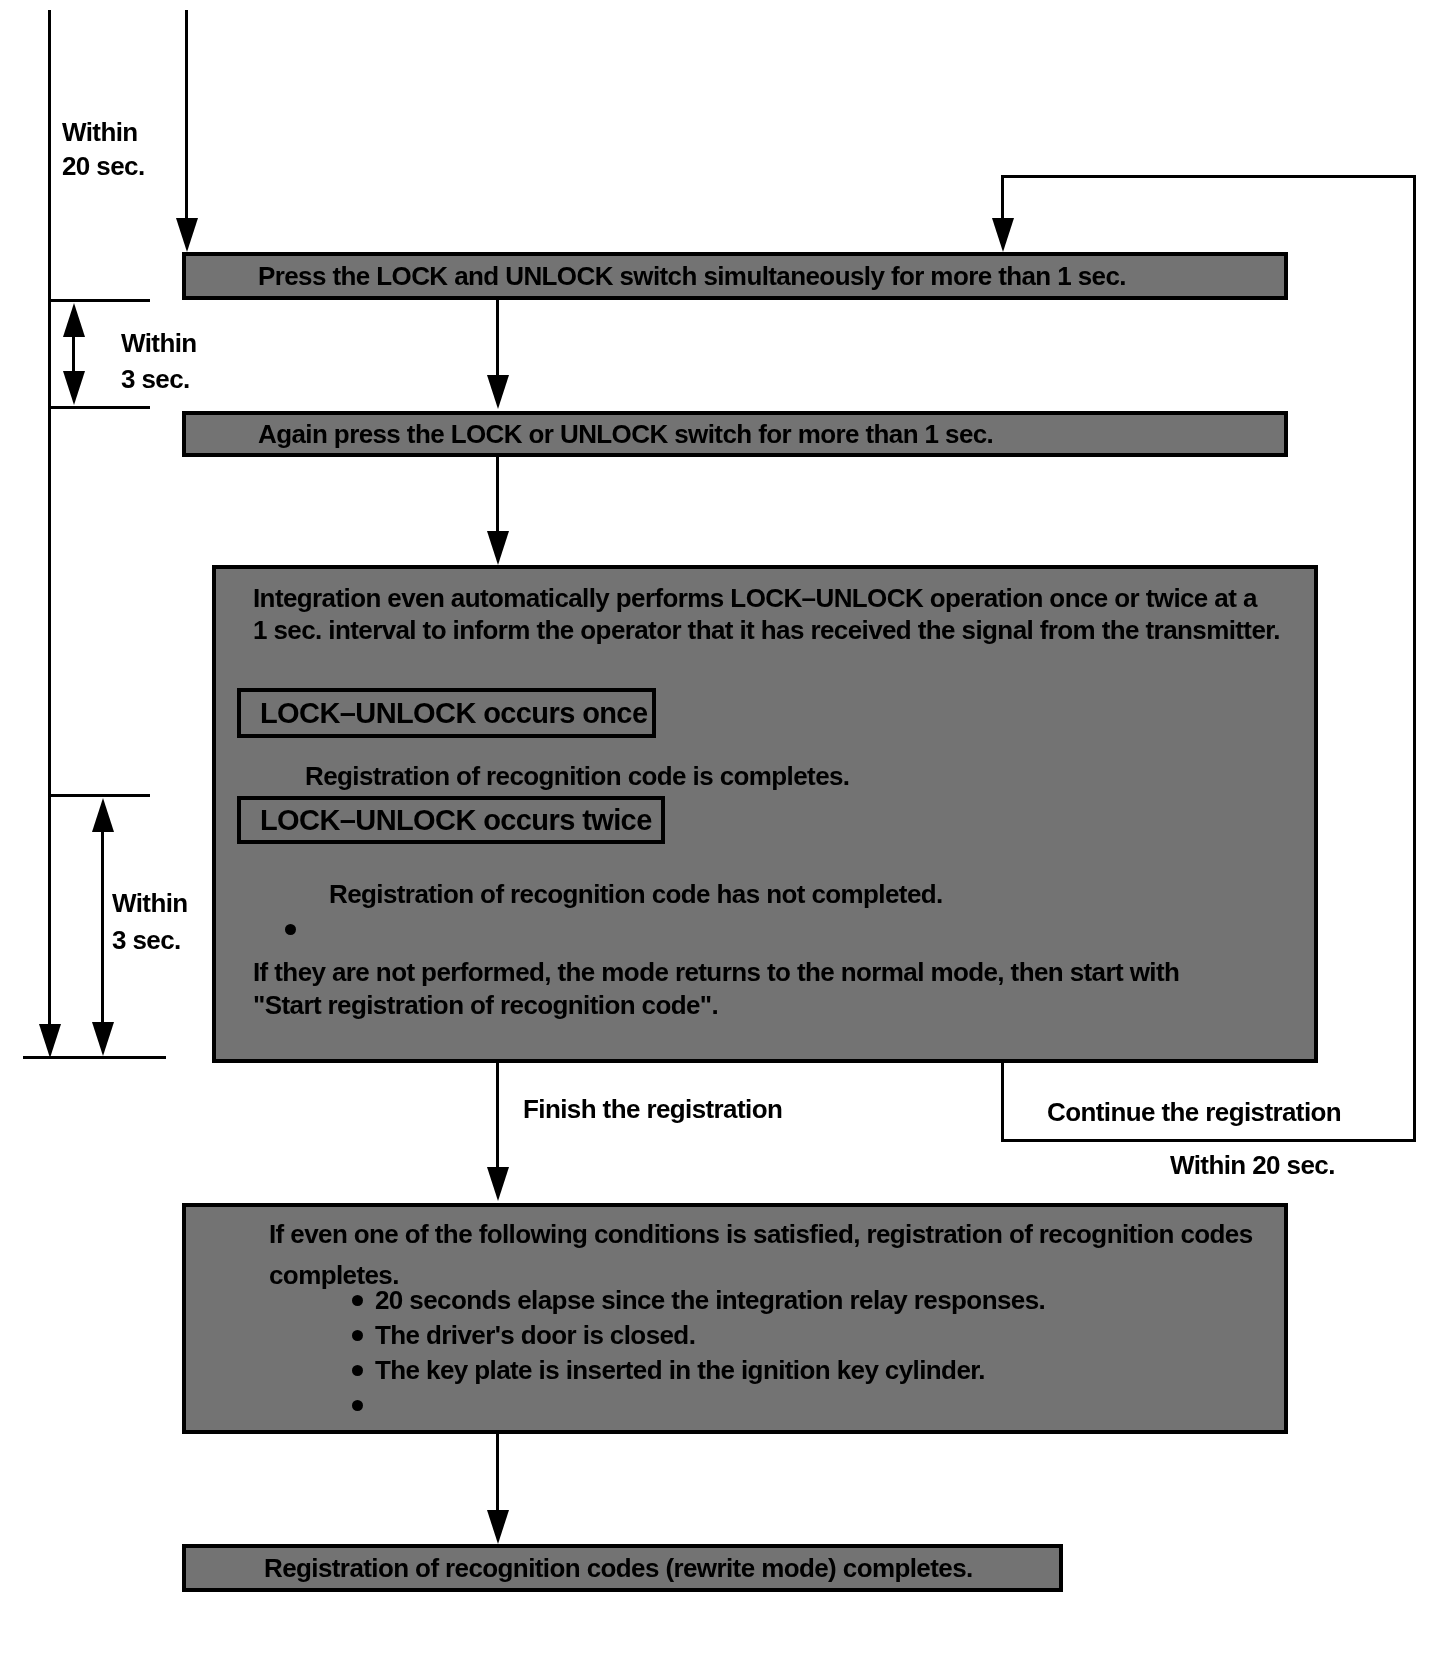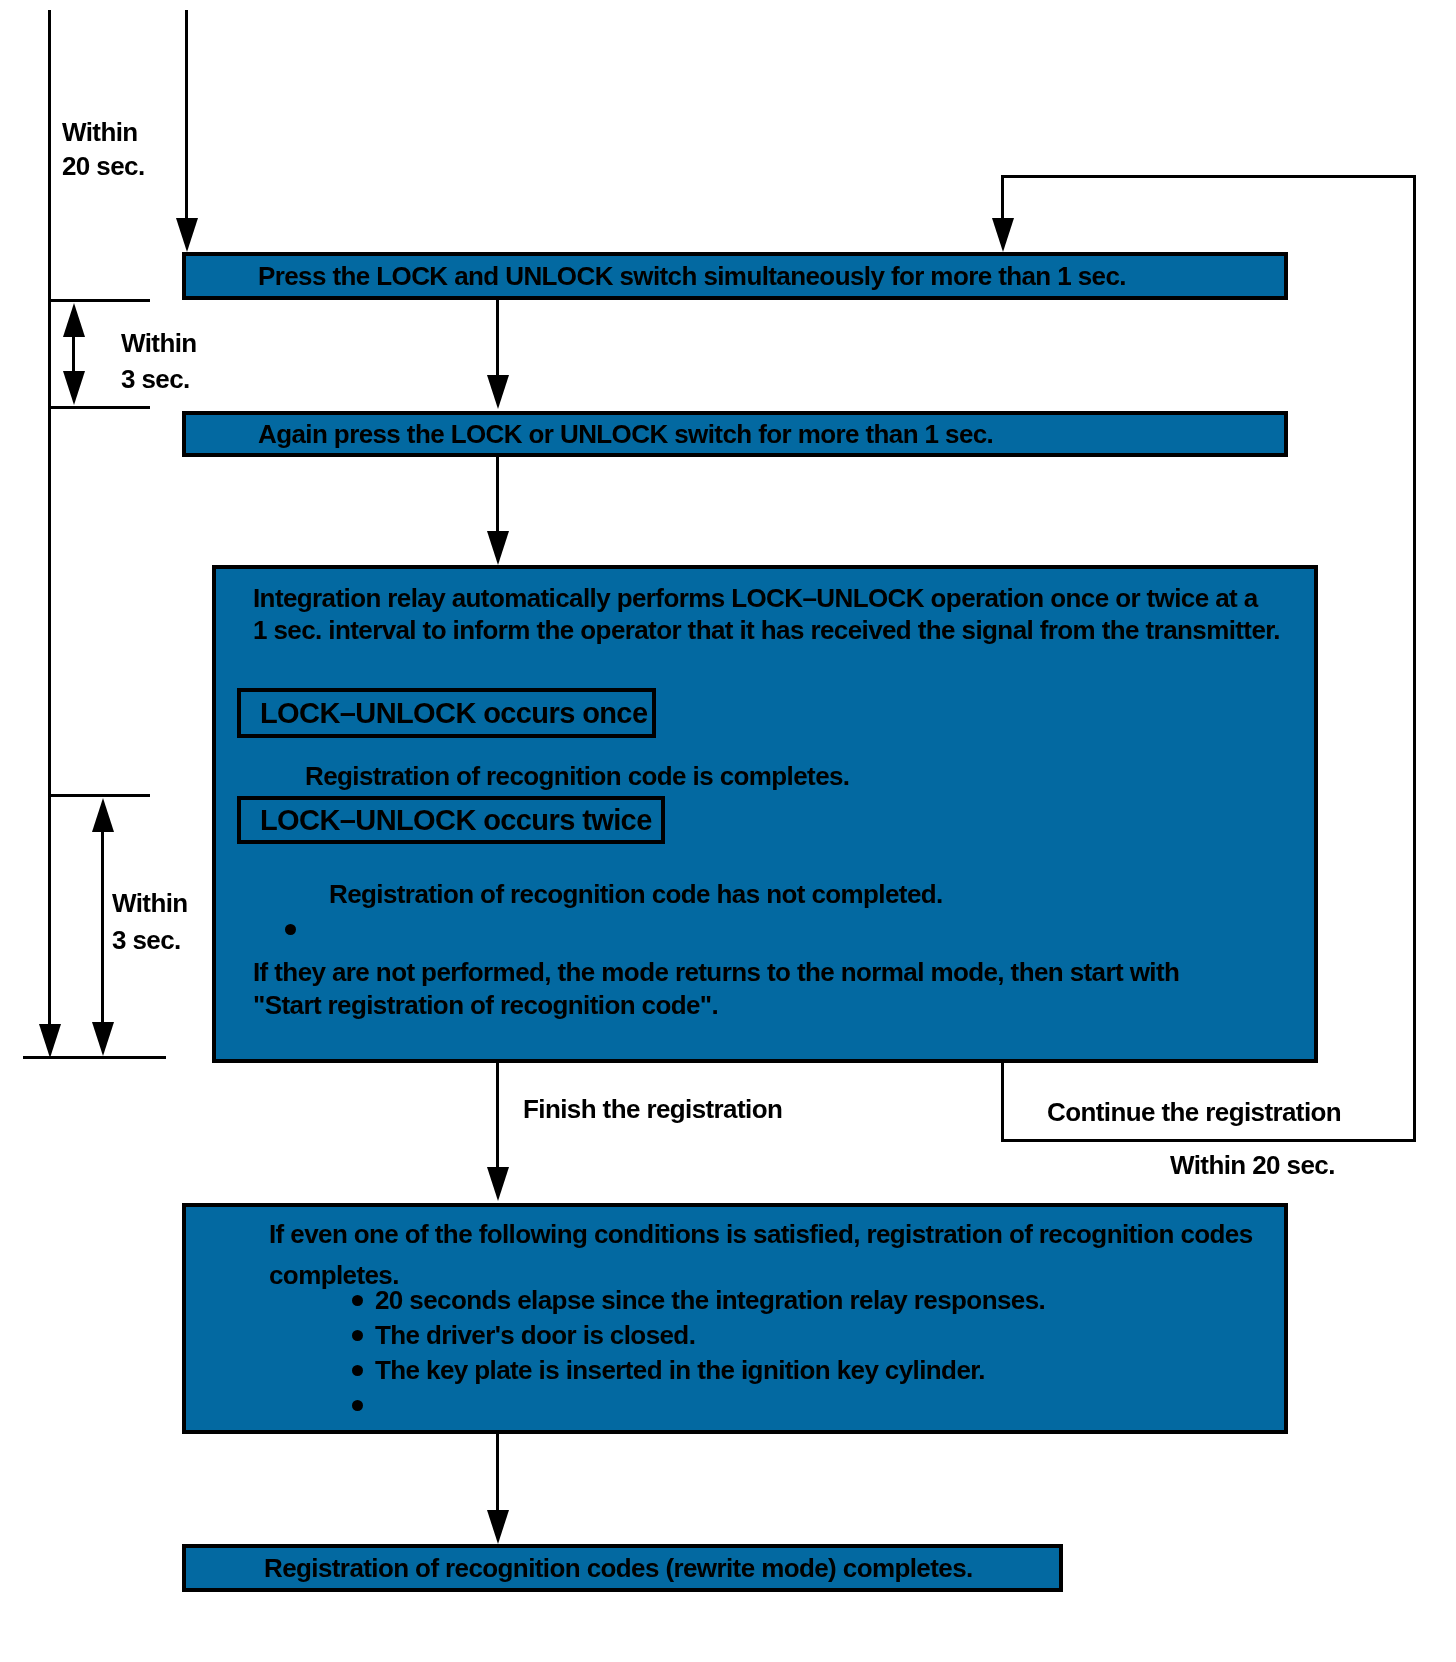--- a/index.html
+++ b/index.html
@@ -9,21 +9,21 @@
     height:1662px;
     background:#ffffff;
     font-family:"Liberation Sans", sans-serif;
     color:#000;
     overflow:hidden;
   }
   .line{position:absolute;background:#000;}
   .box{
     position:absolute;
     border:4px solid #000;
-    background:#0369a1;
+    background:#737373;
     box-sizing:border-box;
     display:flex;
     align-items:center;
   }
   .txt{
     position:absolute;
     font-weight:700;
     font-size:26px;
     letter-spacing:-0.6px;
     line-height:34px;
@@ -94,21 +94,21 @@
   <div class="ah down" style="left:487px;top:375px;"></div>
 
   <div class="box" style="left:182px;top:411px;width:1106px;height:46px;">
     <span class="boxtxt" style="padding-left:72px;">Again press the LOCK or UNLOCK switch for more than 1 sec.</span>
   </div>
 
   <div class="line" style="left:496px;top:457px;width:3px;height:76px;"></div>
   <div class="ah down" style="left:487px;top:531px;"></div>
 
   <div class="box" style="left:212px;top:565px;width:1106px;height:498px;display:block;">
-    <div class="txt" style="left:37px;top:12px;">Integration relay automatically performs LOCK–UNLOCK operation once or twice at a</div>
+    <div class="txt" style="left:37px;top:12px;">Integration even automatically performs LOCK–UNLOCK operation once or twice at a</div>
     <div class="txt" style="left:37px;top:44px;">1 sec. interval to inform the operator that it has received the signal from the transmitter.</div>
 
     <div class="box" style="left:21px;top:119px;width:419px;height:50px;">
       <span class="boxtxt innerlabel" style="padding-left:19px;">LOCK–UNLOCK occurs once</span>
     </div>
     <div class="txt" style="left:89px;top:190px;">Registration of recognition code is completes.</div>
 
     <div class="box" style="left:21px;top:227px;width:428px;height:48px;">
       <span class="boxtxt innerlabel" style="padding-left:19px;">LOCK–UNLOCK occurs twice</span>
     </div>

